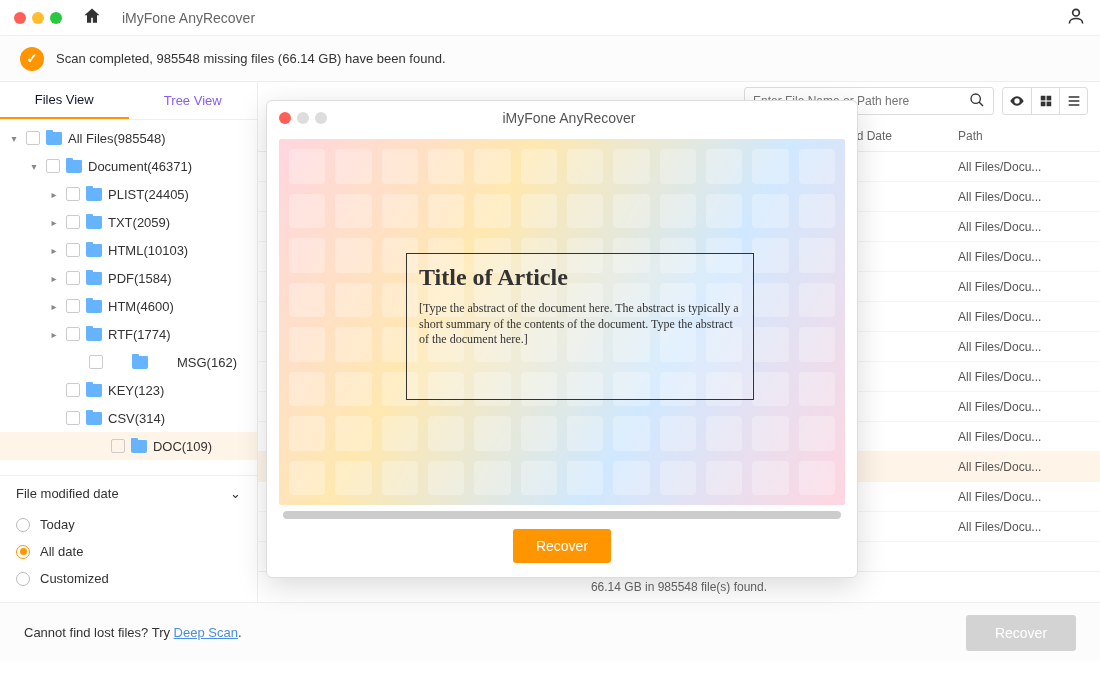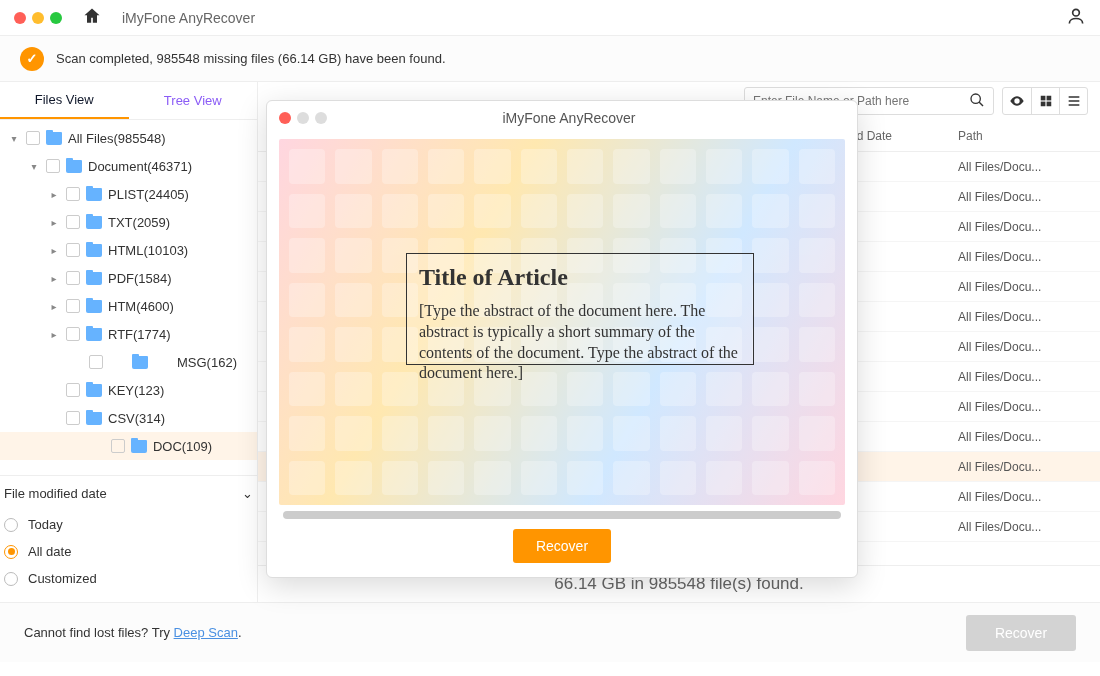--- a/index.html
+++ b/index.html
@@ -18,56 +18,56 @@
 .tabs{display:flex;height:38px;border-bottom:1px solid #eee}
 .tab{flex:1;display:flex;align-items:center;justify-content:center;cursor:pointer;color:#8b5cf6}
 .tab.active{color:#0f172a;border-bottom:2px solid #ff9500;font-weight:400}
 .tree{flex:1;overflow-y:auto;padding:4px 0}
 .tree-row{display:flex;align-items:center;height:28px;padding-left:8px;cursor:pointer}
 .tree-row.sel{background:#fff4e8}
 .caret{width:12px;text-align:center;color:#888;font-size:10px}
 .chk{width:14px;height:14px;border:1px solid #ccc;border-radius:2px;margin:0 6px}
 .fico{width:16px;height:13px;background:#66b3ff;border-radius:1px 1px 2px 2px;margin-right:6px;position:relative}
 .fico:before{content:"";position:absolute;top:-2px;left:0;width:7px;height:3px;background:#66b3ff;border-radius:1px 1px 0 0}
-.filter{border-top:1px solid #eee;padding:10px 4px}
+.filter{border-top:1px solid #eee;padding:10px 16px}
 .filter-hd{display:flex;justify-content:space-between;align-items:center;margin-bottom:10px;color:#555}
 .radio-row{display:flex;align-items:center;padding:6px 0;cursor:pointer;color:#555}
 .radio{width:14px;height:14px;border:1px solid #bbb;border-radius:50%;margin-right:10px;display:flex;align-items:center;justify-content:center}
 .radio.on{border-color:#ff9500}
 .radio.on:after{content:"";width:7px;height:7px;border-radius:50%;background:#ff9500}
 .content{flex:1;display:flex;flex-direction:column;position:relative}
 .toolbar{height:38px;display:flex;align-items:center;padding:0 12px;gap:8px}
 .search{margin-left:auto;display:flex;align-items:center;width:250px;height:28px;border:1px solid #ddd;border-radius:3px;padding:0 8px}
 .search input{flex:1;border:none;outline:none;font-size:12px;color:#888}
 .tb-group{display:flex;border:1px solid #ddd;border-radius:3px;height:28px}
 .tb-group .seg{width:28px;display:flex;align-items:center;justify-content:center;cursor:pointer;color:#ff9500}
 .tb-group .seg+.seg{border-left:1px solid #ddd}
 .table{flex:1;overflow:hidden}
 .thead{display:flex;height:32px;align-items:center;border-bottom:1px solid #eee;padding-left:560px}
 .thead .col{font-size:12px;color:#666}
 .col-date{width:140px}.col-path{flex:1}
 .tbody{height:calc(100% - 32px);overflow:hidden}
 .trow{display:flex;height:30px;align-items:center;padding-left:560px;border-bottom:1px solid #f5f5f5}
 .trow.hl{background:#fff4e8}
 .trow .col{font-size:12px;color:#555;white-space:nowrap;overflow:hidden;text-overflow:ellipsis}
-.summary{text-align:center;padding:8px;color:#666;font-size:17px;border-top:1px solid #eee}
+.summary{text-align:center;padding:8px;color:#666;font-size:12px;border-top:1px solid #eee}
 .footer{height:60px;display:flex;align-items:center;padding:16px 24px;border-top:1px solid #eee;background:#fcfcfc}
 .link{color:#4a90e2;text-decoration:underline;cursor:pointer}
 .btn-recover{margin-left:auto;width:110px;height:36px;border:none;border-radius:3px;background:#d3d3d3;color:#fff;font-size:14px;cursor:pointer}
 
 .preview{position:absolute;left:266px;top:100px;width:592px;height:478px;background:#fff;border:1px solid #ddd;border-radius:6px;box-shadow:0 8px 30px rgba(0,0,0,.15);display:flex;flex-direction:column;z-index:50}
 .pv-tb{height:34px;display:flex;align-items:center;padding:0 12px}
 .pv-tb .dot.g,.pv-tb .dot.y{background:#ddd}
 .pv-ttl{flex:1;text-align:center;color:#555;font-size:14px}
 .pv-body{flex:1;margin:4px 12px 6px;background:linear-gradient(120deg,#ffd6e0,#ffe8b0,#d0e8ff,#ffd6e0);border-radius:2px;position:relative;overflow:hidden}
 .sqgrid{position:absolute;inset:0;display:grid;grid-template-columns:repeat(12,1fr);grid-template-rows:repeat(8,1fr);gap:10px;padding:10px;opacity:.28}
 .sq{background:#fff;border-radius:4px}
-.doc{position:absolute;left:127px;top:114px;width:348px;height:112px;border:1px solid #333;background:rgba(255,255,255,.2);padding:10px 12px}
+.doc{position:absolute;left:127px;top:114px;width:348px;height:147px;border:1px solid #333;background:rgba(255,255,255,.2);padding:10px 12px}
 .doc h1{font-family:"Times New Roman",serif;font-size:24px;font-weight:bold;margin-bottom:10px}
-.doc p{font-family:"Times New Roman",serif;font-size:16px;line-height:1.3}
+.doc p{font-family:"Times New Roman",serif;font-size:12px;line-height:1.3}
 .pv-scroll{height:8px;margin:0 16px 10px;background:#ccc;border-radius:4px}
 .pv-btn{align-self:center;width:98px;height:34px;margin-bottom:14px;border:none;border-radius:3px;background:#ff9500;color:#fff;font-size:14px;cursor:pointer}
 </style>
 </head>
 <body>
 
 <div class="titlebar">
   <div class="traffic">
     <div class="dot r"></div>
     <div class="dot y"></div>

